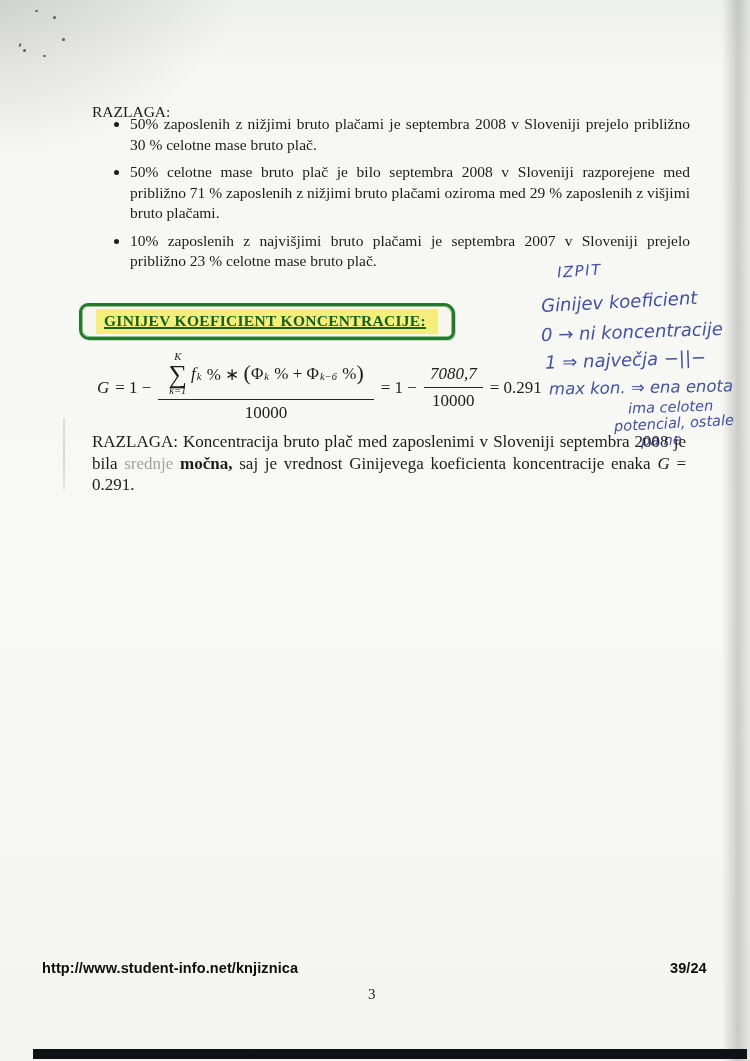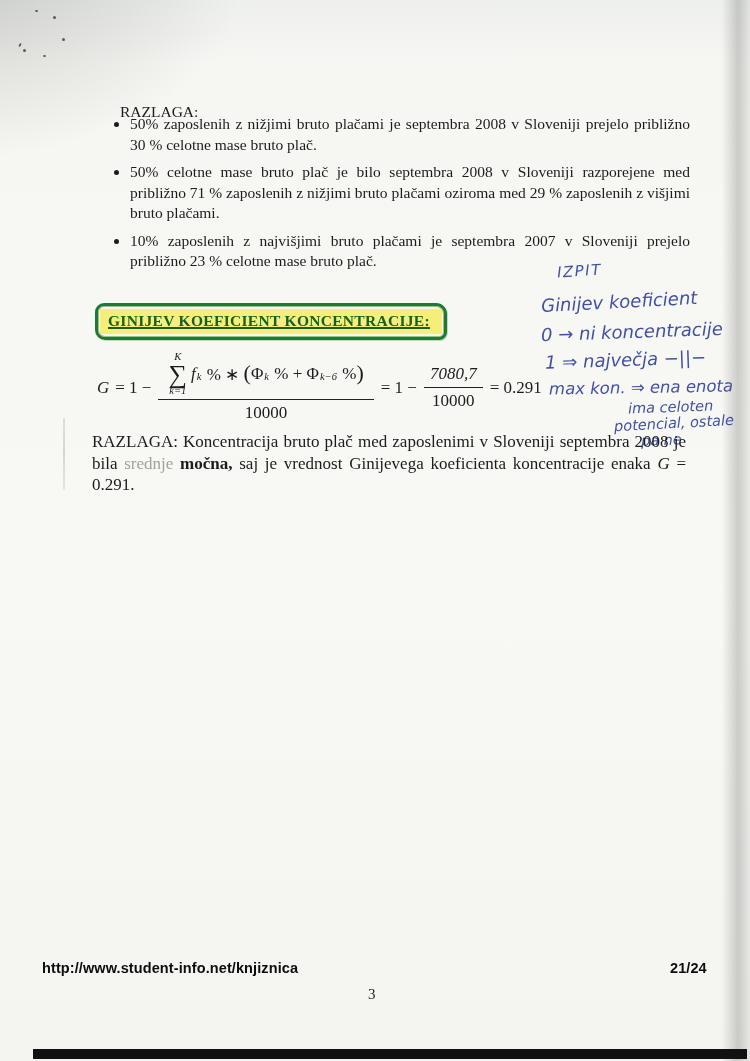--- a/index.html
+++ b/index.html
@@ -14,34 +14,34 @@
       linear-gradient(180deg, #eef0ed 0%, #f6f6f3 6%, #f8f8f5 55%, #f4f4f1 100%);
   }
 
   
   .speck { position:absolute; background:#3a3a38; border-radius:50%; opacity:.8; }
   .scan-line { position:absolute; width:2px; background:linear-gradient(#c9cbc6, #b9bbb6, #d6d8d3); opacity:.55; }
   .bottom-bar { position:absolute; background:#101114; }
 
   .header { position:absolute; left:92px; top:38px; font-size:15.5px; letter-spacing:.1px; }
 
-  .razlaga-label { position:absolute; left:92px; top:103px; font-size:15.5px;margin-left:28px; }
+  .razlaga-label { position:absolute; left:92px; top:103px; font-size:15.5px; }
 
   .bullets { position:absolute; left:112px; top:114px; width:578px; list-style:disc outside; padding-left:18px; }
   .bullets li { font-size:15.5px; line-height:20.5px; text-align:justify; margin-bottom:7px; }
 
   
   .hand { position:absolute; font-family:"DejaVu Sans", sans-serif; font-style:italic; font-weight:400; white-space:nowrap; }
 
   
   .gini-box {
-    position:absolute; left:95px; top:303px;
+    position:absolute; left:79px; top:303px;
     border:3.5px solid #217a2c; border-radius:9px 11px 8px 10px;
     box-shadow: inset 0 0 0 1px rgba(33,122,44,.45), 1px 1px 0 rgba(33,122,44,.25);
-    padding:3px 2px; background:#f7f6ec;text-align:center;
+    padding:3px 14px; background:#f7f6ec;text-align:center;
   }
   .gini-box .hl {
     display:inline-block; background:#f5ee7a; padding:3px 12px 4px 8px;
     font-weight:bold; font-size:15.5px; letter-spacing:.3px;
     text-decoration:underline; text-decoration-thickness:1.5px;
   }
 
   
   .formula { position:absolute; left:94px; top:352px; display:flex; align-items:center; font-size:17px; }
   .formula .it { font-style:italic; }
@@ -128,17 +128,17 @@
       <div class="num" style="padding:0 6px 3px;font-style:italic;">7080,7</div>
       <div class="den">10000</div>
     </div>
     <span>= 0.291</span>
   </div>
 
   <p class="razlaga2"><span>RAZLAGA: Koncentracija bruto plač med zaposlenimi v Sloveniji septembra 2008 je bila </span><span class="faded">srednje</span><span class="semib"> močna,</span><span> saj je vrednost Ginijevega koeficienta koncentracije enaka </span><span class="gletter">G</span><span> = 0.291.</span></p>
 
   <div class="pagenum">3</div>
   <div class="footer-url">http://www.student-info.net/knjiznica</div>
-  <div class="footer-pg">21/24</div>
+  <div class="footer-pg">39/24</div>
 
   <div class="bottom-bar" style="left:33px;top:1049px;width:714px;height:10px;"></div>
 
 </div>
 
 </body></html>

